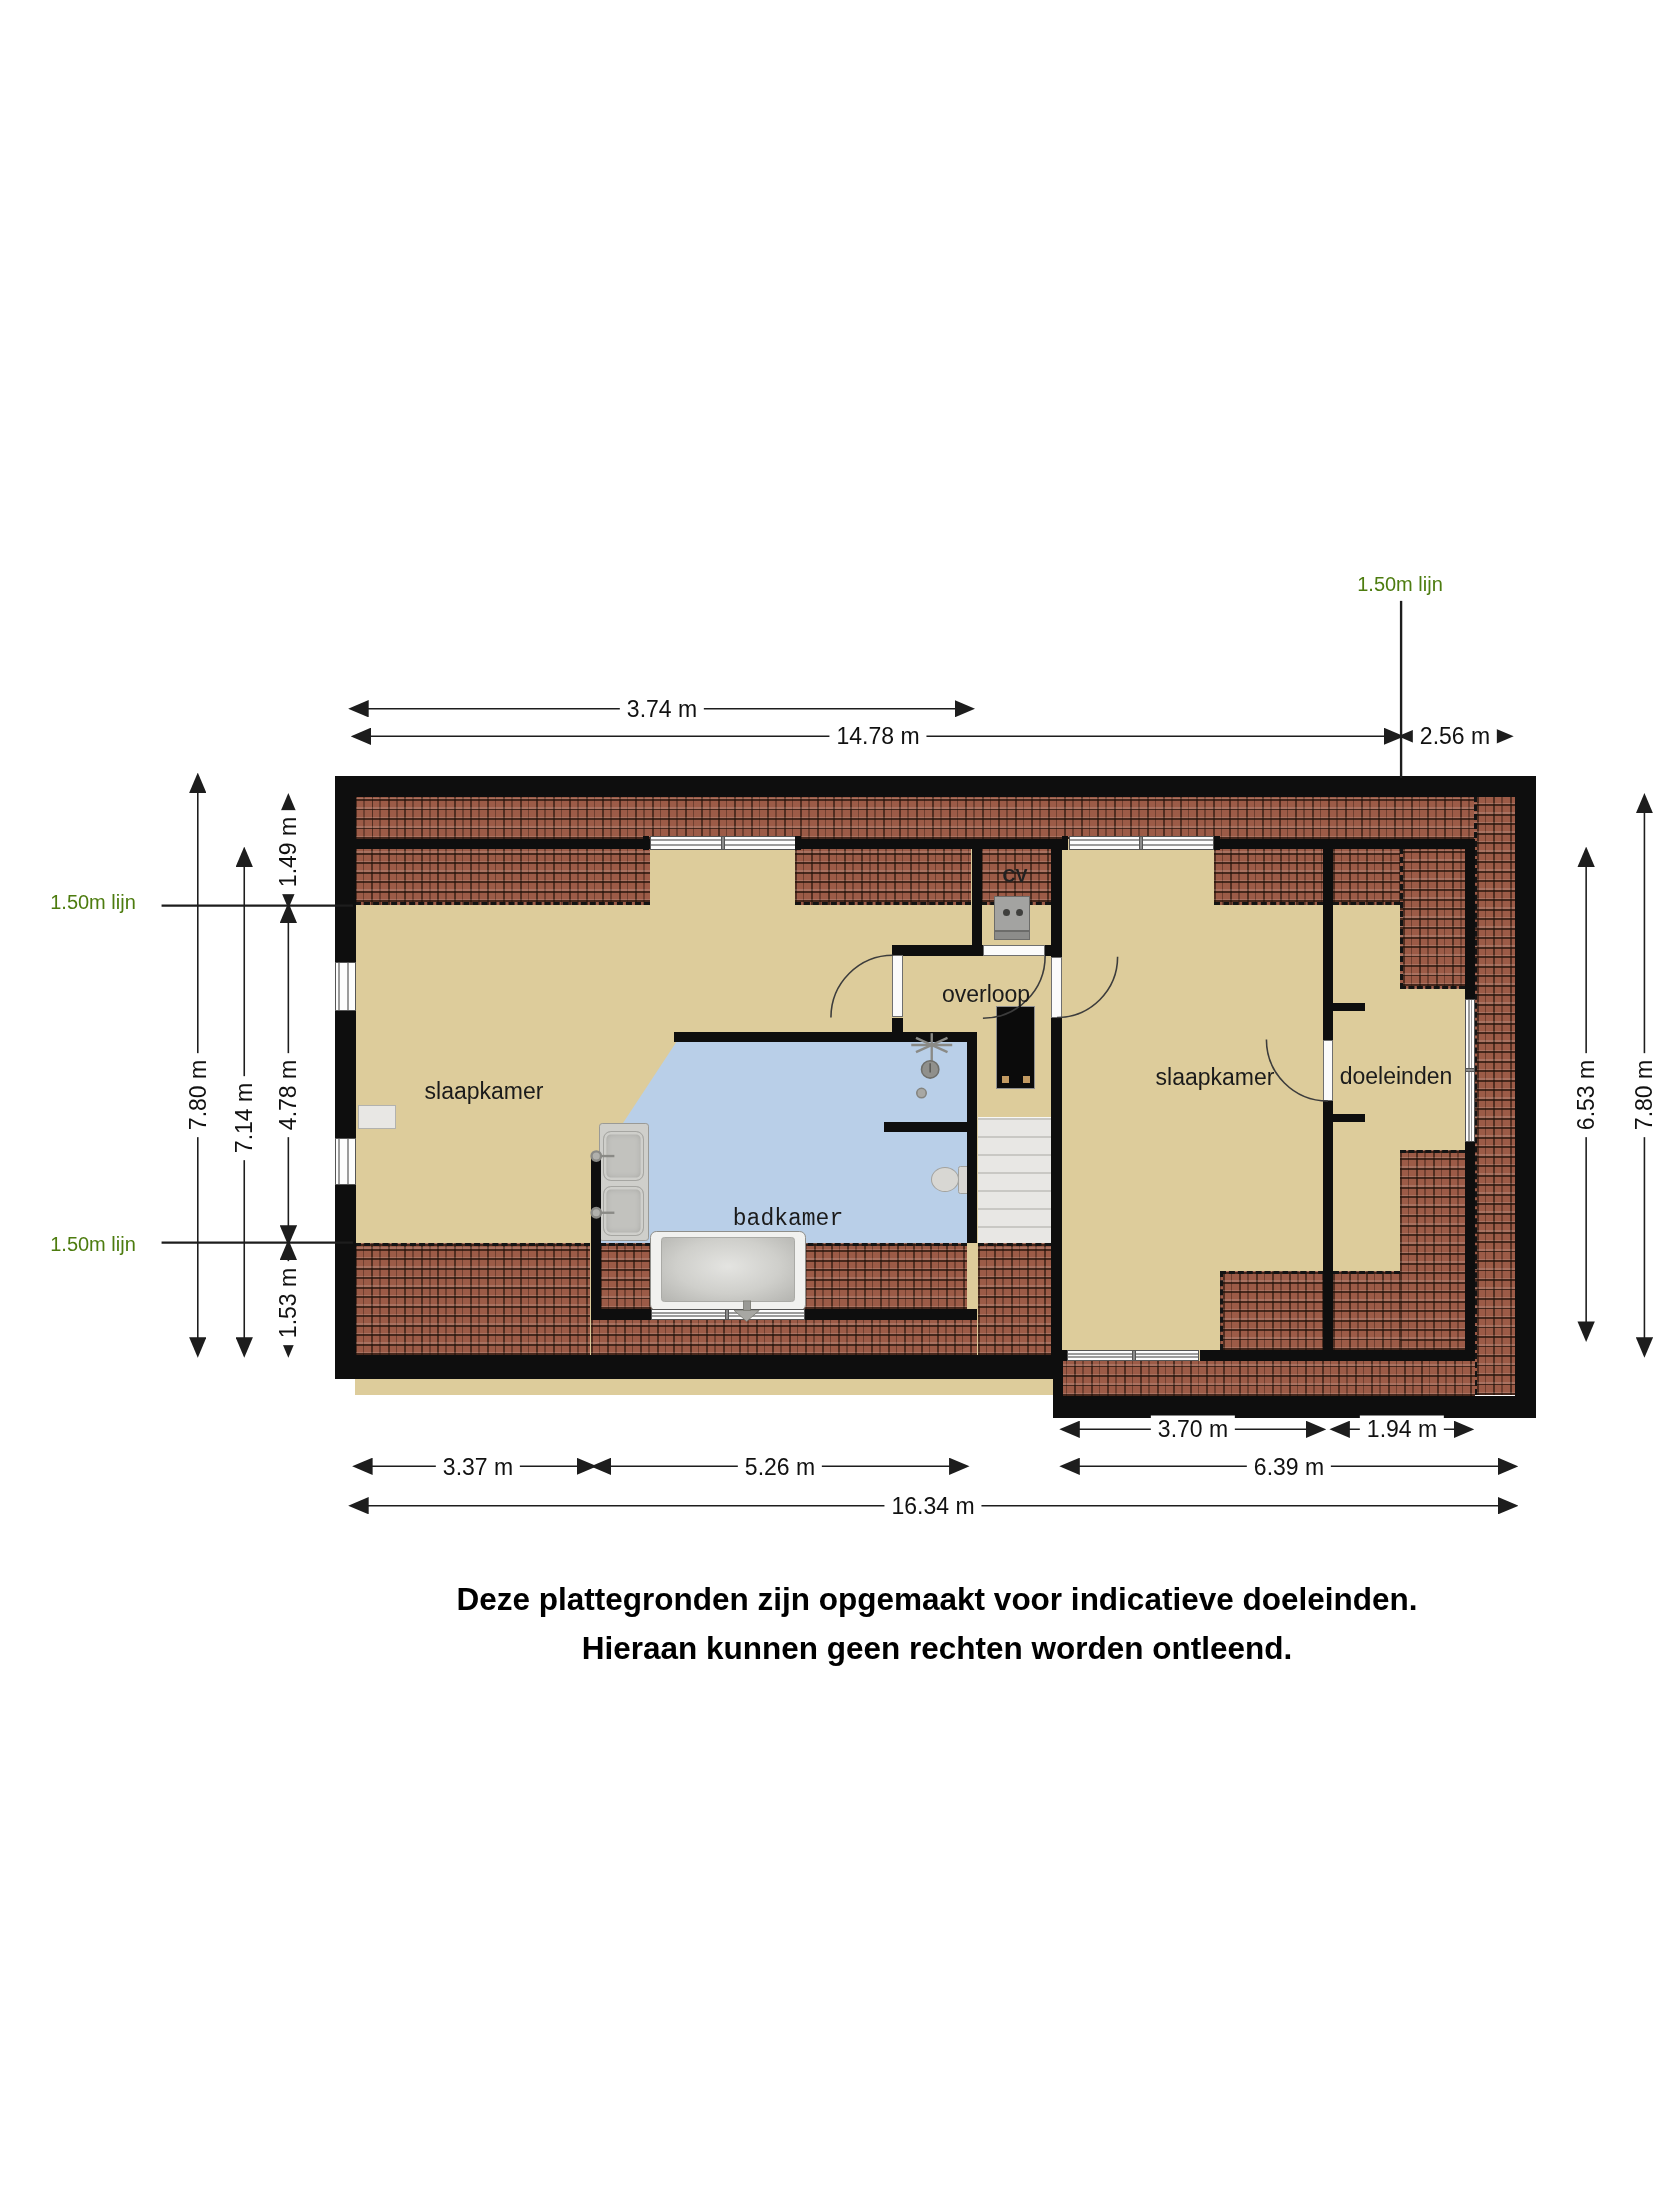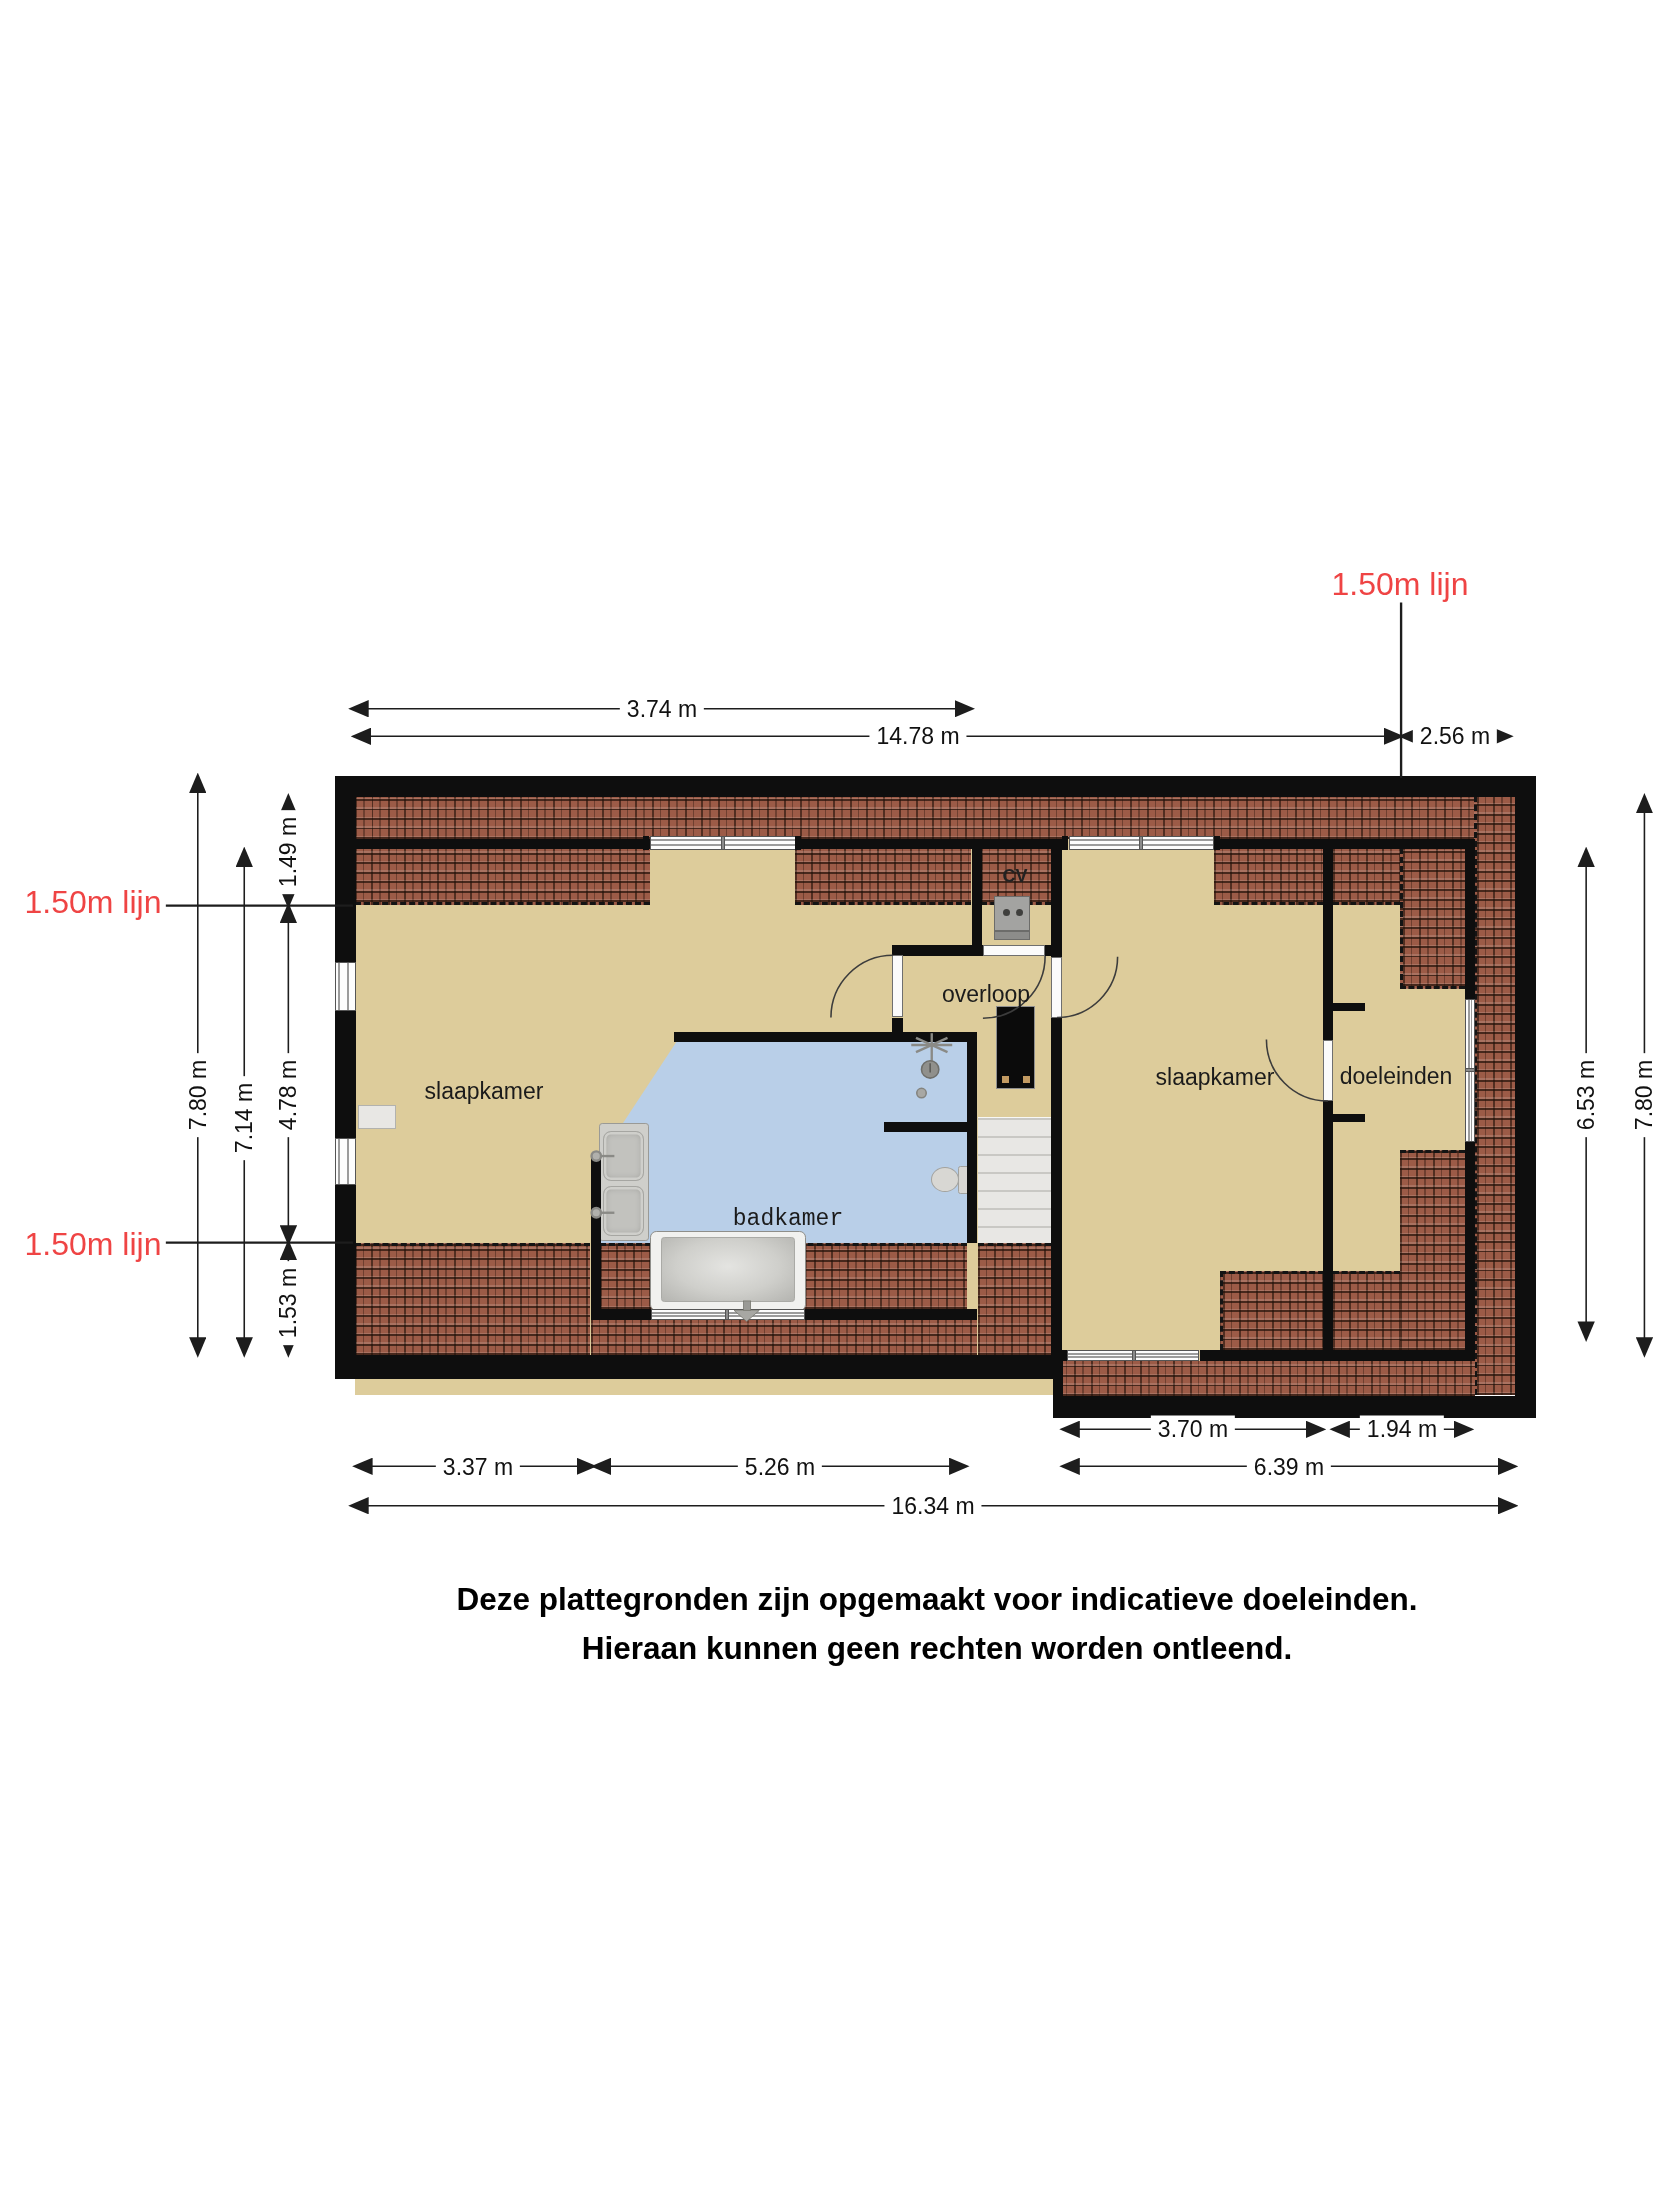--- a/index.html
+++ b/index.html
@@ -40,21 +40,21 @@
   .tub{background:#f1f1ef;border:1.6px solid #8e8e8a;border-radius:6.3px;}
   .tub-inner{background:radial-gradient(ellipse at 50% 45%, #e4e4e1 0%, #cfcfcb 55%, #b4b4b0 100%);
              border-radius:3.2px;border:0.8px solid #aaaaa6;}
   .wc-tank{background:#d8d7d3;border:1.6px solid #a2a29e;border-radius:2.4px;}
   .wc-bowl{background:#d8d7d3;border:1.6px solid #a2a29e;border-radius:50% 50% 50% 50%/50% 50% 50% 50%;}
   .radiator{background:#e8e7e4;border:0.8px solid #b2b2ae;}
   .room-label{font-size:23px;color:#1b1b1b;white-space:nowrap;transform:translate(-50%,-50%);}
   .dim-label{font-size:23px;color:#111;background:#fff;padding:0 7px;white-space:nowrap;
              transform:translate(-50%,-50%);}
   .dim-label.rot{transform:translate(-50%,-50%) rotate(-90deg);}
-  .lijn-label{font-size:32px;color:#ef4444;background:#fff;padding:0 4.7px;white-space:nowrap;
+  .lijn-label{font-size:20px;color:#4d7c0f;background:#fff;padding:0 4.7px;white-space:nowrap;
               transform:translate(-50%,-50%);}
   .cv-label{font-size:18px;font-weight:bold;color:#222;transform:translate(-50%,-50%);}
   .disclaimer{left:189px;top:1575px;width:1496px;text-align:center;
               font-size:31.5px;font-weight:bold;color:#000;line-height:1.55;}
   svg.overlay{position:absolute;left:0;top:0;z-index:60;pointer-events:none;}
   .txt{z-index:70;}
 </style>
 </head>
 <body>
 
@@ -214,21 +214,21 @@
   <div class="abs txt disclaimer">
     <div>Deze plattegronden zijn opgemaakt voor indicatieve doeleinden.</div>
     <div>Hieraan kunnen geen rechten worden ontleend.</div>
   </div>
 <span class="abs txt room-label" style="left: 484px; top: 1091px;">slaapkamer</span>
     <span class="abs txt room-label" style="left: 788px; top: 1219px; font-family: Liberation Mono, monospace;">badkamer</span>
     <span class="abs txt room-label" style="left: 986px; top: 994px;">overloop</span>
     <span class="abs txt room-label" style="left: 1215px; top: 1077px;">slaapkamer</span>
     <span class="abs txt room-label" style="left: 1396px; top: 1076px;">doeleinden</span>
     <span class="abs txt dim-label" style="left: 662px; top: 709px;">3.74 m</span>
-    <span class="abs txt dim-label" style="left: 918px; top: 736px;">14.78 m</span>
+    <span class="abs txt dim-label" style="left: 878px; top: 736px;">14.78 m</span>
     <span class="abs txt dim-label" style="left: 1455px; top: 736px;">2.56 m</span>
     <span class="abs txt dim-label" style="left: 1193px; top: 1429px;">3.70 m</span>
     <span class="abs txt dim-label" style="left: 1402px; top: 1429px;">1.94 m</span>
     <span class="abs txt dim-label" style="left: 478px; top: 1467px;">3.37 m</span>
     <span class="abs txt dim-label" style="left: 780px; top: 1467px;">5.26 m</span>
     <span class="abs txt dim-label" style="left: 1289px; top: 1467px;">6.39 m</span>
     <span class="abs txt dim-label" style="left: 933px; top: 1506px;">16.34 m</span>
     <span class="abs txt dim-label rot" style="left: 198px; top: 1095px;">7.80 m</span>
     <span class="abs txt dim-label rot" style="left: 244px; top: 1118px;">7.14 m</span>
     <span class="abs txt dim-label rot" style="left: 288px; top: 852px;">1.49 m</span>

